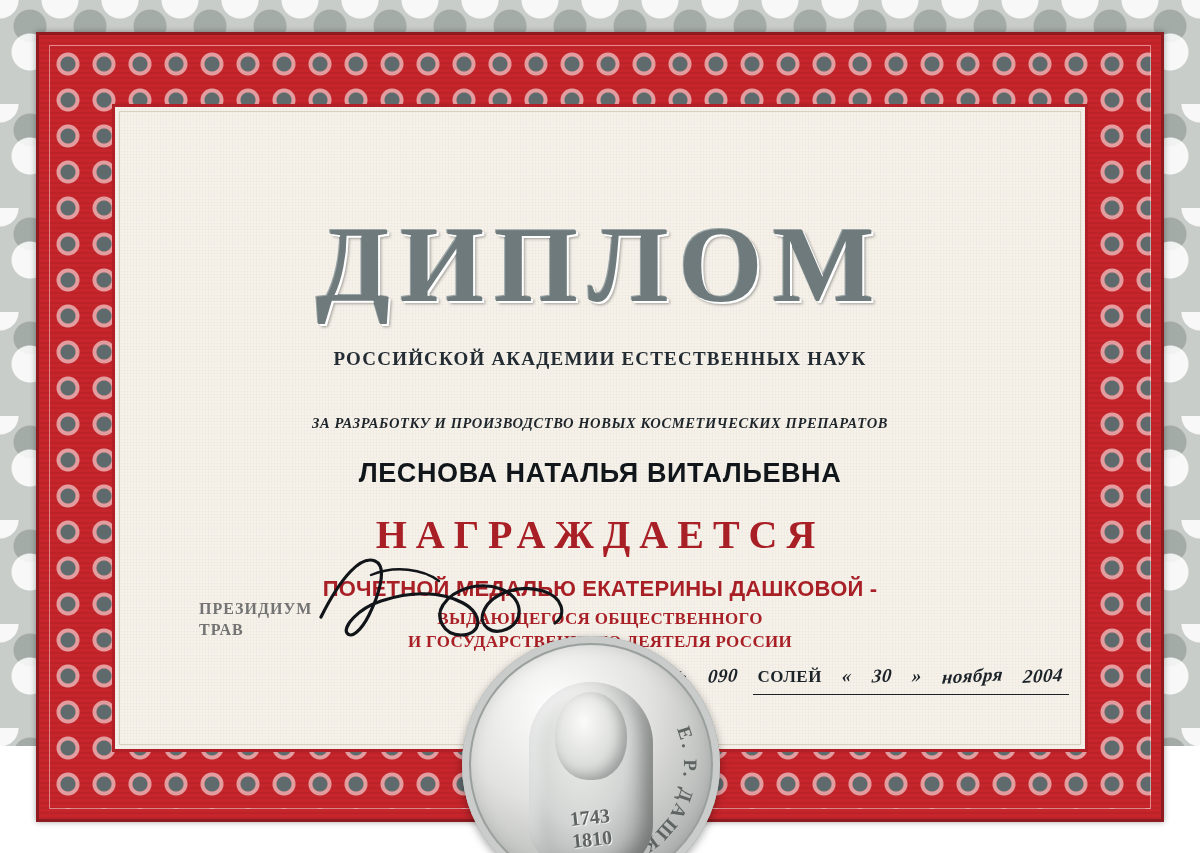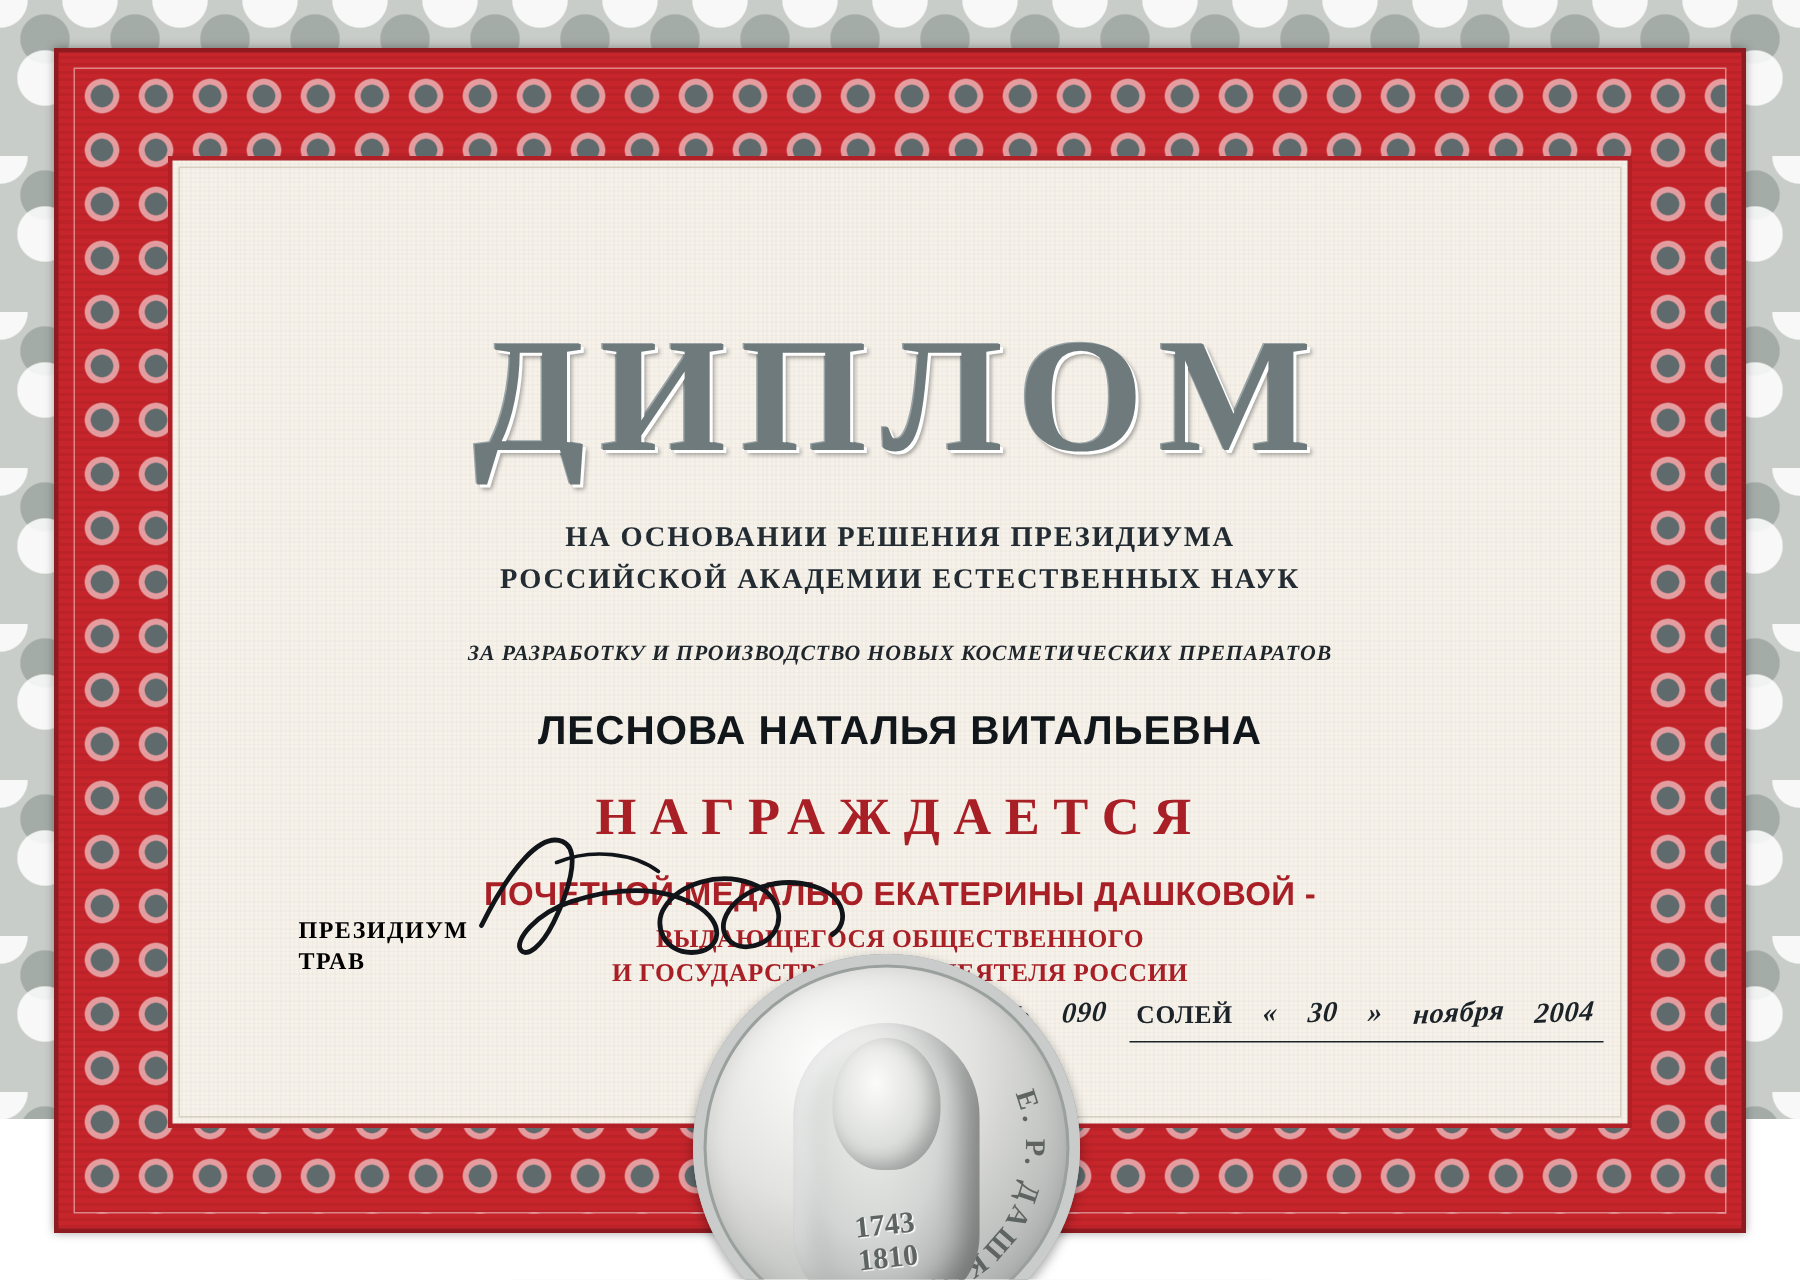--- a/index.html
+++ b/index.html
@@ -106,41 +106,41 @@
   .subtitle {
     margin: 26px 0 0 0;
     font-size: 19px;
     font-weight: bold;
     letter-spacing: 1.2px;
     color: #232c33;
     line-height: 1.45;
   }
 
   .reason {
-    margin: 26px 0 0 0;
+    margin: 40px 0 0 0;
     font-size: 14.5px;
     font-weight: bold;
     font-style: italic;
     letter-spacing: 0.6px;
     color: #1e252b;
     line-height: 1.5;
   }
 
   .recipient {
     margin: 24px 0 0 0;
     font-family: Liberation Sans, sans-serif;
     font-size: 27px;
     font-weight: bold;
     letter-spacing: 0.6px;
     color: #11161a;
   }
 
   .awarded {
     margin: 22px 0 0 0;
-    font-size: 35px;
+    font-size: 40px;
     font-weight: bold;
     letter-spacing: 9px;
     color: #a91f26;
   }
 
   .medal-line {
     margin: 18px 0 0 0;
     font-family: "Liberation Sans", sans-serif;
     font-size: 22px;
     font-weight: bold;
@@ -154,26 +154,26 @@
     font-weight: bold;
     color: #a91f26;
     line-height: 1.35;
     letter-spacing: 0.3px;
   }
 
   
   .presidium {
     position: absolute;
     left: 84px;
-    bottom: 96px;
+    bottom: 108px;
     text-align: left;
     font-size: 16px;
     font-weight: bold;
     letter-spacing: 1px;
-    color: #000000;
+    color: #737373;
     line-height: 1.35;
   }
 
   .signature {
     position: absolute;
     left: 196px;
     bottom: 92px;
     width: 300px;
     height: 110px;
     pointer-events: none;
@@ -277,21 +277,20 @@
     </div>
 
     <div class="frame-inner-border">
       <div class="paper-texture"></div>
 
       <div class="content">
 
         <div class="title">ДИПЛОМ</div>
 
         <div class="subtitle">
-          <div>НА ОСНОВАНИИ РЕШЕНИЯ ПРЕЗИДИУМА</div>
           <div>РОССИЙСКОЙ АКАДЕМИИ ЕСТЕСТВЕННЫХ НАУК</div>
         </div>
 
         <div class="reason">
           <div>ЗА РАЗРАБОТКУ И ПРОИЗВОДСТВО НОВЫХ КОСМЕТИЧЕСКИХ ПРЕПАРАТОВ</div>
         </div>
 
         <div class="recipient">ЛЕСНОВА НАТАЛЬЯ ВИТАЛЬЕВНА</div>
 
         <div class="awarded">НАГРАЖДАЕТСЯ</div>

